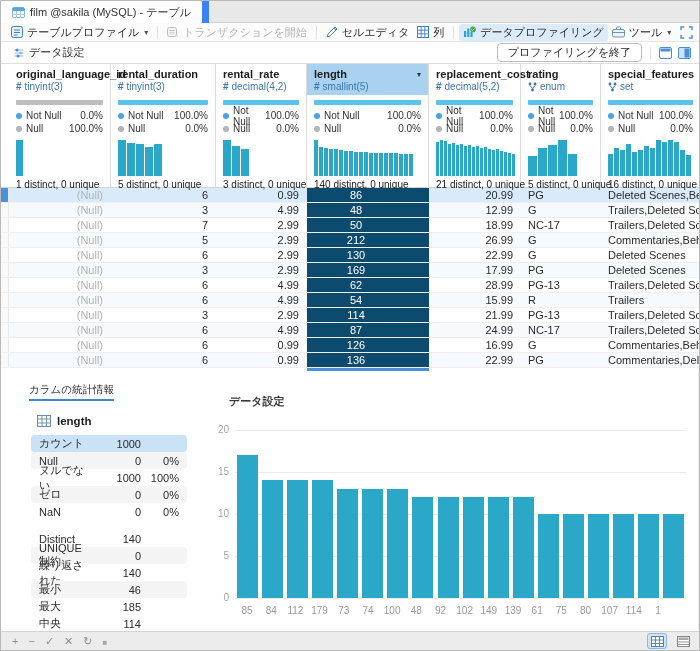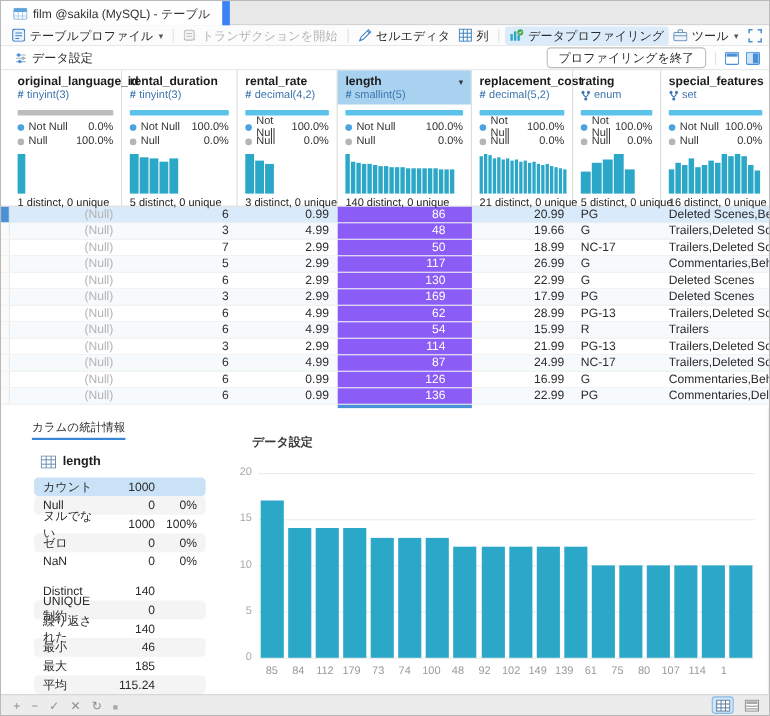--- a/index.html
+++ b/index.html
@@ -45,21 +45,21 @@
   
   .grid { background:#fff; }
   .grow { display:grid; grid-template-columns:8px 102px 105px 91px 122px 92px 80px minmax(0,1fr); height:15px; border-bottom:1px solid #efefef; font-size:11px; }
   .grow.alt { background:#f7fafd; }
   .grow.rowsel { background:#d9eafb; }
   .gc { line-height:14px; overflow:hidden; white-space:nowrap; }
   .gc.strip { background:#fafafa; border-right:1px solid #e8e8e8; }
   .gc.stripsel { background:#4a90d9; }
   .gc.nullv { text-align:right; padding-right:8px; color:#b3b3b3; }
   .gc.num { text-align:right; padding-right:8px; color:#2b2b2b; }
-  .gc.len { text-align:right; padding-right:24px; color:#fff; background:#8b5cf6; }
+  .gc.len { text-align:center; padding-right:24px; color:#fff; background:#0c4a6e; }
   .gc.txt { text-align:left; padding-left:7px; color:#2b2b2b; }
   .selunder { height:4px; position:relative; }
   .selunder .bar { position:absolute; left:306px; width:122px; top:0; height:3px; background:#4a90d9; }
 
   
   .bottom { display:flex; height:258px; background:#fff; }
   .stats { width:200px; flex:none; position:relative; padding-top:7px; }
   .stab { display:inline-block; margin-left:28px; font-size:10.5px; color:#2b2b2b; border-bottom:2px solid #3a87d8; padding-bottom:2px; }
   .stitle { display:flex; align-items:center; gap:6px; font-size:11.5px; font-weight:bold; color:#1c1c1c; margin:14px 0 8px 36px; }
   .srowwrap { margin-left:30px; width:156px; }
@@ -466,40 +466,40 @@
         <div class="gc num">20.99</div>
         <div class="gc txt">PG</div>
         <div class="gc txt">Deleted Scenes,Behind the</div>
       </div>
       <div class="grow alt">
         <div class="gc strip"></div>
         <div class="gc nullv">(Null)</div>
         <div class="gc num">3</div>
         <div class="gc num">4.99</div>
         <div class="gc len">48</div>
-        <div class="gc num">19.66</div>
+        <div class="gc num">12.99</div>
         <div class="gc txt">G</div>
         <div class="gc txt">Trailers,Deleted Scenes</div>
       </div>
       <div class="grow">
         <div class="gc strip"></div>
         <div class="gc nullv">(Null)</div>
         <div class="gc num">7</div>
         <div class="gc num">2.99</div>
         <div class="gc len">50</div>
         <div class="gc num">18.99</div>
         <div class="gc txt">NC-17</div>
         <div class="gc txt">Trailers,Deleted Scenes</div>
       </div>
       <div class="grow alt">
         <div class="gc strip"></div>
         <div class="gc nullv">(Null)</div>
         <div class="gc num">5</div>
         <div class="gc num">2.99</div>
-        <div class="gc len">117</div>
+        <div class="gc len">212</div>
         <div class="gc num">26.99</div>
         <div class="gc txt">G</div>
         <div class="gc txt">Commentaries,Behind the</div>
       </div>
       <div class="grow">
         <div class="gc strip"></div>
         <div class="gc nullv">(Null)</div>
         <div class="gc num">6</div>
         <div class="gc num">2.99</div>
         <div class="gc len">130</div>
@@ -637,25 +637,20 @@
             <span class="spct"></span>
           </div>
           <div class="srow szebra">
             <span class="slabel">最小</span>
             <span class="sval">46</span>
             <span class="spct"></span>
           </div>
           <div class="srow">
             <span class="slabel">最大</span>
             <span class="sval">185</span>
-            <span class="spct"></span>
-          </div>
-          <div class="srow szebra">
-            <span class="slabel">平均</span>
-            <span class="sval">115.24</span>
             <span class="spct"></span>
           </div>
           <div class="srow">
             <span class="slabel">中央</span>
             <span class="sval">114</span>
             <span class="spct"></span>
           </div>
         </div>
     </div>
     <div class="chart" id="chart">

